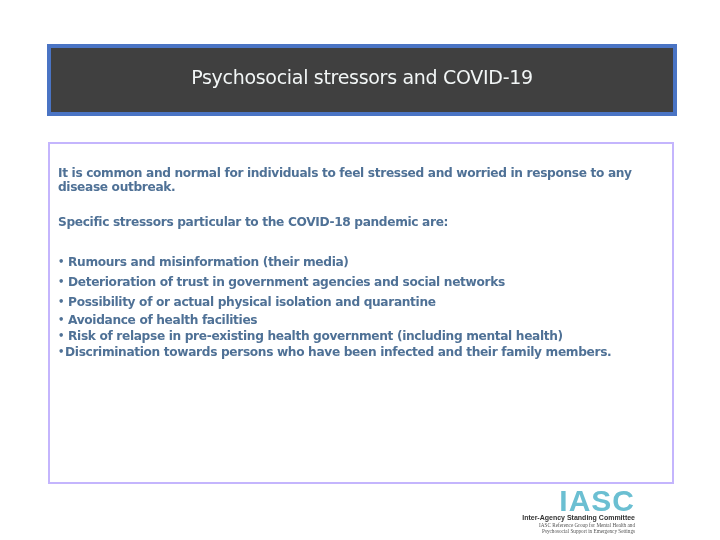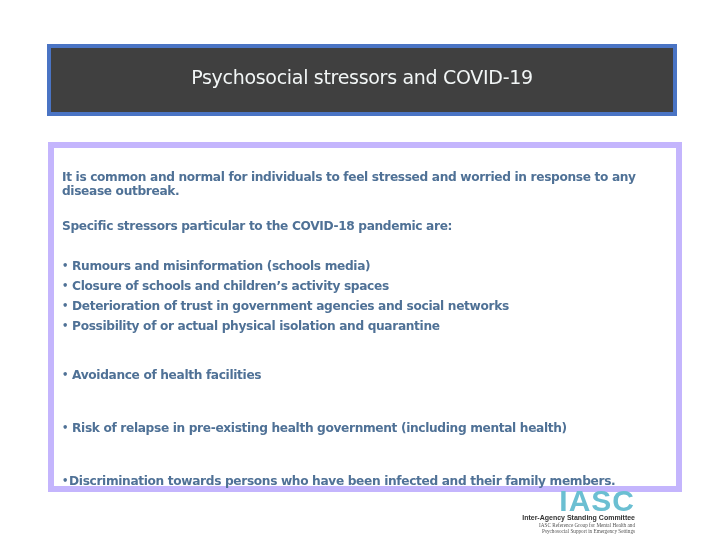--- a/index.html
+++ b/index.html
@@ -39,21 +39,21 @@
       letter-spacing: -0.3px;
       margin-top: -6px;
     }
     .body-box {
       position: absolute;
       left: 48px;
       top: 142px;
       width: 622px;
       height: 338px;
       background: #ffffff;
-      border: 6px solid #c4b5fd;
+      border: 2px solid #c4b5fd;
       box-sizing: content-box;
     }
     .body-content {
       position: absolute;
       left: 8px;
       top: 22px;
       right: 16px;
       color: #4f7196;
       font-family: "DejaVu Sans", sans-serif;
       font-weight: bold;
@@ -71,22 +71,21 @@
       list-style: none;
       margin: 23px 0 0 0;
       padding: 0;
     }
     .bullets li {
       margin: 0;
       line-height: 20px;
       white-space: nowrap;
     }
     .bullets li.tight {
-      line-height: 27px;
-      margin-top: 25px;
+      line-height: 15px;
     }
     .bullet-dot {
       display: inline-block;
       margin-right: 4px;
       font-size: 10px;
       vertical-align: 1px;
     }
     .bullet-dot.nospace {
       margin-right: 1px;
     }
@@ -133,22 +132,21 @@
 
   <div class="title-box">
     <span class="title-text">Psychosocial stressors and COVID-19</span>
   </div>
 
   <div class="body-box">
     <div class="body-content">
       <p class="intro">It is common and normal for individuals to feel stressed and worried in response to any disease outbreak.</p>
       <p class="lead">Specific stressors particular to the COVID-18 pandemic are:</p>
       <ul class="bullets">
-        <li><span class="bullet-dot">•</span><span>Rumours and misinformation (schools media)</span></li>
-        <li><span class="bullet-dot">•</span><span>Closure of schools and children’s activity spaces</span></li>
+        <li><span class="bullet-dot">•</span><span>Rumours and misinformation (their media)</span></li>
         <li><span class="bullet-dot">•</span><span>Deterioration of trust in government agencies and social networks</span></li>
         <li><span class="bullet-dot">•</span><span>Possibility of or actual physical isolation and quarantine</span></li>
         <li class="tight"><span class="bullet-dot">•</span><span>Avoidance of health facilities</span></li>
         <li class="tight"><span class="bullet-dot">•</span><span>Risk of relapse in pre-existing health government (including mental health)</span></li>
         <li class="tight"><span class="bullet-dot nospace">•</span><span>Discrimination towards persons who have been infected and their family members.</span></li>
       </ul>
     </div>
   </div>
 
   <div class="logo">

